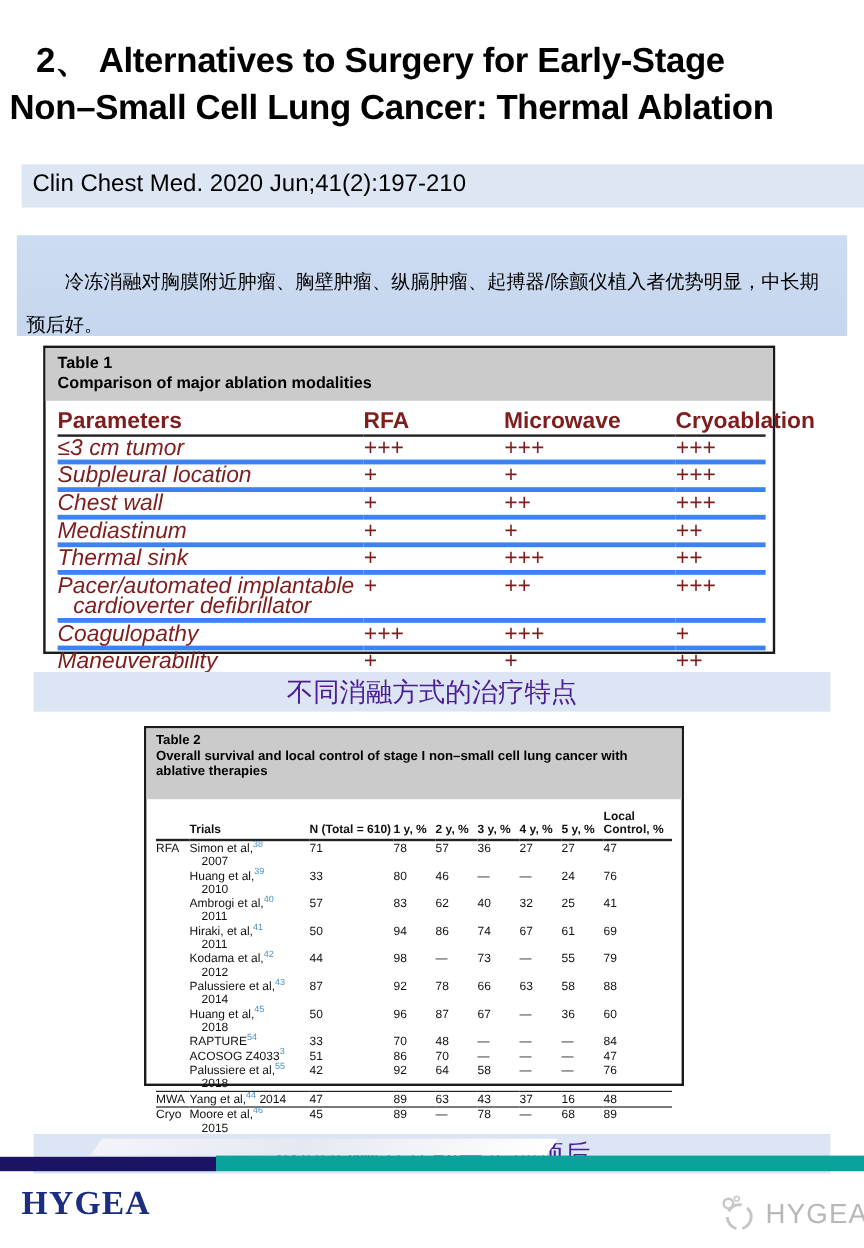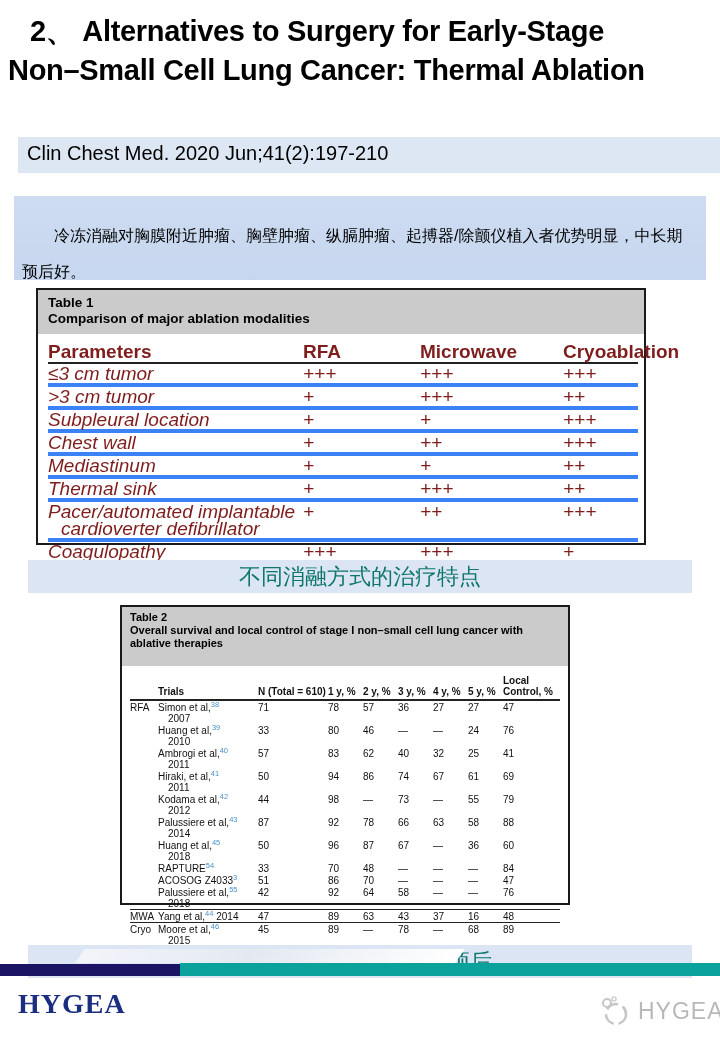--- a/index.html
+++ b/index.html
@@ -1,21 +1,21 @@
 <!DOCTYPE html>
 <html><head>
 <meta charset="utf-8">
 <style>
   html,body{margin:0;padding:0;background:#fff;}
   .page{position:relative;width:720px;height:1040px;background:#ffffff;overflow:hidden;
         font-family:"Liberation Sans",sans-serif;color:#000;}
 
   
   .title{position:absolute;left:8px;top:12px;font-size:29px;line-height:39px;font-weight:bold;letter-spacing:-0.3px;}
-  .title .l1{padding-left:22px;}
+  .title .l1{padding-left:22px;margin-top:20px;}
 
   
   .citebar{position:absolute;left:18px;top:137px;width:680px;height:36px;background:#dce7f3;font-size:20px;padding-left:23px;}
   .citebar .ref{position:absolute;left:9px;top:5px;}
   .citebar .pmid{position:absolute;left:479px;top:5px;}
 
   
   .highlight{position:absolute;left:14px;top:196px;width:692px;height:84px;
              background:linear-gradient(180deg,#cddcf1,#c6d6ee);}
   .highlight p{margin:0;padding:22px 8px 0 8px;text-indent:2em;font-size:16px;line-height:36px;color:#000;}
@@ -37,21 +37,21 @@
   .t2 table{border-collapse:collapse;width:100%;font-size:10px;line-height:11px;color:#111;table-layout:fixed;}
   .t2 th{text-align:left;font-weight:bold;vertical-align:bottom;border-bottom:2px solid #222;
          padding:0 0 2px;white-space:pre-line;}
   .t2 td{padding:1px 0 0;vertical-align:top;}
   .t2 tr.sep td{border-top:1.5px solid #222;}
   .t2 sup{color:#4a90c8;font-size:7.5px;line-height:0;}
   .t2 .yr{padding-left:10px;}
 
   
   .band{position:absolute;left:28px;width:664px;height:33px;background:#dbe5f3;
-        text-align:center;font-size:22px;line-height:33px;color:#0f766e;}
+        text-align:center;font-size:22px;line-height:33px;color:#4c1d95;}
   .band1{top:560px;}
   .band2{top:945px;}
 
   
   .swoosh{position:absolute;top:949px;left:80px;width:380px;height:14px;
           background:linear-gradient(90deg,#f2f4f9,#e4e9f1 45%,#ffffff);transform:skewX(-35deg);}
   .bar-navy{position:absolute;left:0;top:964px;width:180px;height:12px;background:#1b1464;}
   .bar-teal{position:absolute;left:180px;top:963px;width:540px;height:13px;background:#0aa29a;}
   .brand{position:absolute;left:18px;top:988px;font-family:"Liberation Serif",serif;font-weight:bold;
          font-size:28px;letter-spacing:1px;color:#1c2e80;}
@@ -98,26 +98,20 @@
           </tr>
         </thead>
         <tbody>
             <tr>
               <td>≤3 cm tumor</td>
               <td>+++</td>
               <td>+++</td>
               <td>+++</td>
             </tr>
             <tr>
-              <td>&gt;3 cm tumor</td>
-              <td>+</td>
-              <td>+++</td>
-              <td>++</td>
-            </tr>
-            <tr>
               <td>Subpleural location</td>
               <td>+</td>
               <td>+</td>
               <td>+++</td>
             </tr>
             <tr>
               <td>Chest wall</td>
               <td>+</td>
               <td>++</td>
               <td>+++</td>

